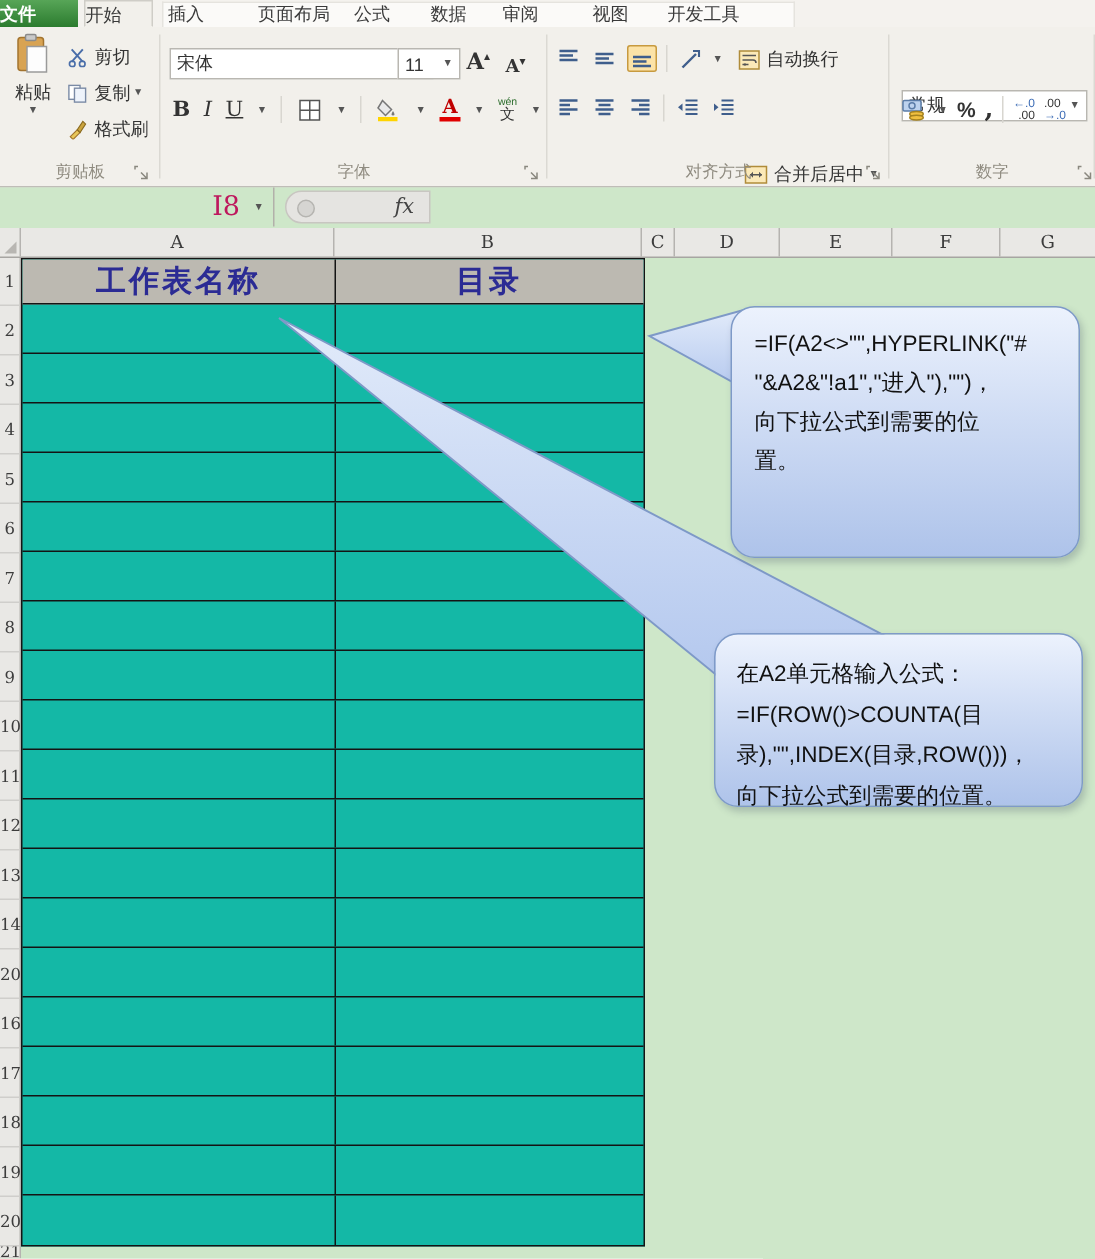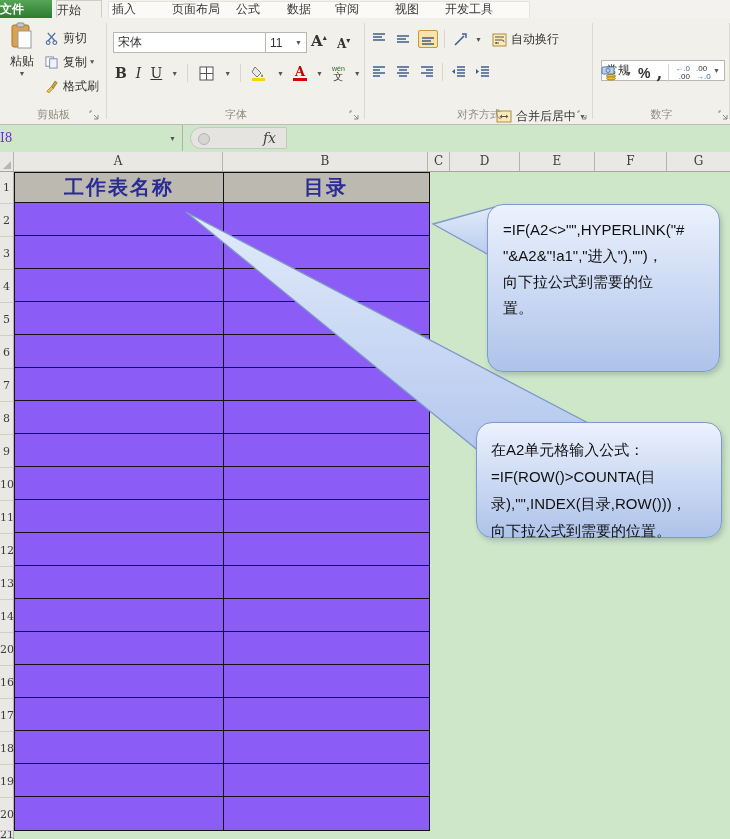--- a/index.html
+++ b/index.html
@@ -22,40 +22,40 @@
   .dd{font-size:7px;color:#555;line-height:1;}
   .combo{position:absolute;background:#fff;border:1px solid #b9b7b1;display:flex;align-items:center;box-sizing:border-box;padding:0 4px;height:21px;}
   .combo .dd{margin-left:auto;}
   .mini{font-size:8px;line-height:8px;color:#333;}
   .hl{background:#fce3a7;border:1px solid #c79a3f;border-radius:2px;}
   .iconbox{display:inline-flex;align-items:center;justify-content:center;width:18px;height:16px;}
   svg{display:block;}
   
   .fbar{position:absolute;left:0;top:125px;width:730px;height:27px;background:#cee7c9;border-bottom:1px solid #b2b0aa;}
   .namebox{position:absolute;left:0;top:0;width:182px;height:26px;border-right:1px solid #b2b0aa;}
-  .namebox .ref{position:absolute;left:0;top:0;width:160px;height:26px;line-height:26px;text-align:left;
-       font-family:"DejaVu Serif",serif;font-size:12px;color:#6d28d9;}
+  .namebox .ref{position:absolute;left:0;top:0;width:160px;height:26px;line-height:26px;text-align:right;
+       font-family:"DejaVu Serif",serif;font-size:18px;color:#be185d;}
   .namebox .dd{position:absolute;right:6px;top:10px;}
   .fxpanel{position:absolute;left:190px;top:2px;width:97px;height:22px;background:#e5e4e1;border:1px solid #c8c6c1;
        border-radius:11px 0 0 11px;box-sizing:border-box;}
   .fxpanel .knob{position:absolute;left:7px;top:5px;width:10px;height:10px;border-radius:50%;background:#d6d5d2;border:1px solid #b5b4b0;}
   .fxpanel .fx{position:absolute;right:10px;top:2px;font-family:"DejaVu Serif",serif;font-style:italic;font-size:14px;color:#444;}
   
   .sheet{position:absolute;left:0;top:152px;width:730px;height:687px;background:#cee7c9;}
   .colheads{position:absolute;left:0;top:0;height:20px;width:730px;background:#e9e8e5;border-bottom:1px solid #a7a5a2;box-sizing:border-box;display:flex;}
   .ch{height:19px;line-height:19px;text-align:center;border-right:1px solid #b5b3b0;box-sizing:border-box;
       font-family:"DejaVu Serif",serif;font-size:12px;color:#3c3c3c;}
   .corner{width:14px;position:relative;}
   .corner .tri{position:absolute;right:2px;bottom:2px;width:0;height:0;border-left:8px solid transparent;border-bottom:8px solid #b8b6b2;}
   .w-a{width:209px;} .w-b{width:205px;} .w-c{width:22px;} .w-d{width:70px;} .w-e{width:75px;} .w-f{width:72px;} .w-g{width:63px;border-right:none;}
   .rowheads{position:absolute;left:0;top:20px;width:14px;bottom:0;background:#e9e8e5;border-right:1px solid #b5b3b0;box-sizing:border-box;}
   .rh{width:13px;text-align:center;font-family:"DejaVu Serif",serif;font-size:11px;color:#3c3c3c;
       border-bottom:1px solid #cfcecb;box-sizing:border-box;height:33px;line-height:33px;}
   .rh.r1{height:32px;line-height:32px;} .rh.r21{height:8px;line-height:8px;overflow:hidden;}
-  .toc{position:absolute;left:14px;top:20px;width:414px;border:1px solid #141414;background:#8b5cf6;}
+  .toc{position:absolute;left:14px;top:20px;width:414px;border:1px solid #141414;background:#14b8a6;}
   .trow{display:flex;height:33px;border-bottom:1px solid #141414;box-sizing:border-box;}
   .trow:last-child{border-bottom:none;}
   .trow.head{height:30px;background:#bcb9b1;}
   .ca{width:209px;border-right:1px solid #141414;box-sizing:border-box;height:100%;}
   .cb{width:204px;height:100%;}
   .hcell{display:flex;align-items:center;justify-content:center;font-family:"DejaVu Serif",serif;
          font-weight:bold;font-size:20px;color:#2b2b94;letter-spacing:2px;}
   
   .tails{position:absolute;left:0;top:0;width:730px;height:839px;pointer-events:none;z-index:5;}
   .callout{position:absolute;z-index:6;border:1px solid #7e9ac8;border-radius:16px;

